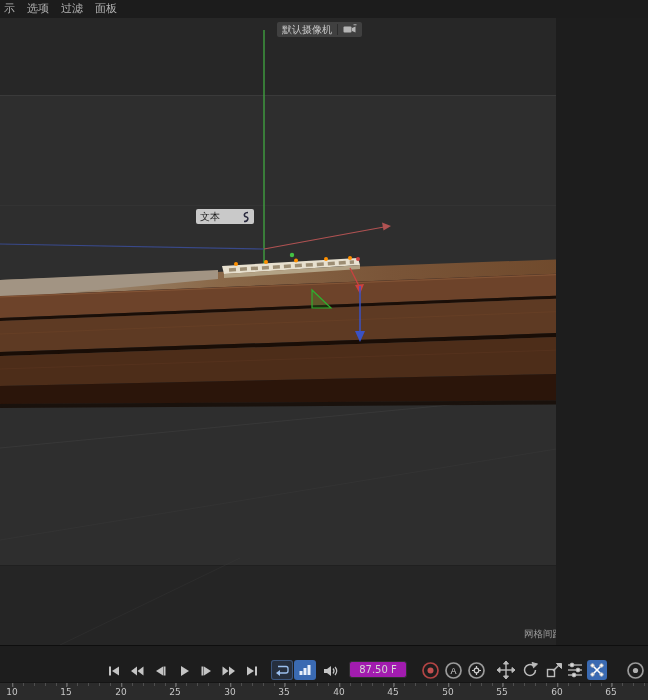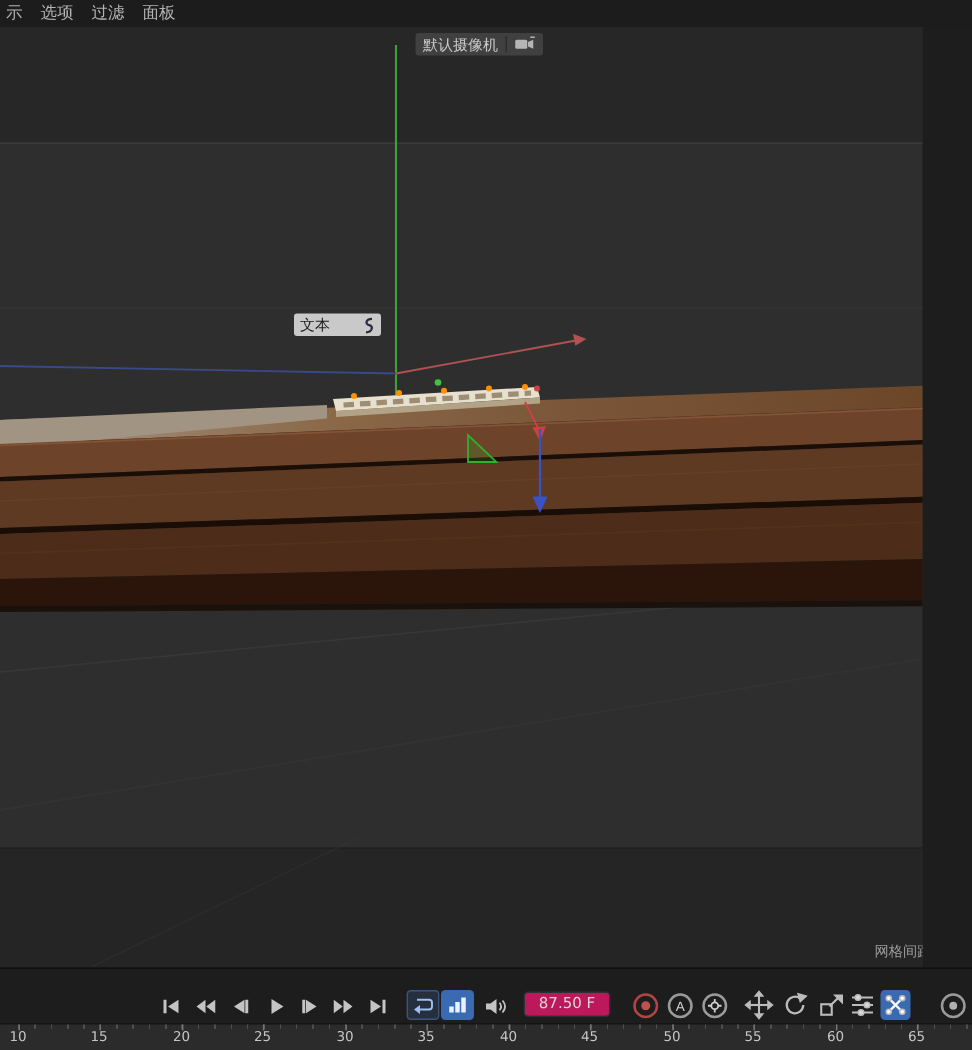--- a/index.html
+++ b/index.html
@@ -4,40 +4,40 @@
 <style>
   html,body{margin:0;padding:0;background:#1d1d1d;}
   .app{position:relative;width:648px;height:700px;overflow:hidden;background:#1d1d1d;
        font-family:"DejaVu Sans",sans-serif;-webkit-user-select:none;user-select:none;}
   
   .menubar{position:absolute;top:0;left:0;width:648px;height:18px;background:#1c1c1c;
            display:flex;align-items:center;gap:12px;padding-left:4px;box-sizing:border-box;
            color:#b4b4b4;font-size:11px;line-height:18px;}
   .menu-item{white-space:nowrap;cursor:default;}
   
-  .viewport{position:absolute;top:18px;left:0;width:615px;height:627px;background:#2e2e2e;overflow:hidden;}
+  .viewport{position:absolute;top:18px;left:0;width:556px;height:627px;background:#2e2e2e;overflow:hidden;}
   .scene{position:absolute;top:0;left:0;}
   .camera-chip{position:absolute;left:277px;top:4px;height:15px;background:#404040;border-radius:2px;
                display:flex;align-items:center;gap:5px;padding:0 5px;color:#c8c8c8;font-size:10px;}
   .chip-sep{width:1px;height:11px;background:#2c2c2c;}
   .object-chip{position:absolute;left:196px;top:191px;height:15px;background:#c9c9c9;border-radius:2px;
                display:flex;align-items:center;gap:21px;padding:0 4px;color:#1b1b1b;font-size:10px;}
   .grid-label{position:absolute;right:-6px;bottom:4px;color:#9c9c9c;font-size:9.5px;white-space:nowrap;}
   
   .controlbar{position:absolute;top:645px;left:0;width:648px;height:37px;background:#1d1d1d;
               border-top:1px solid #0e0e0e;box-sizing:border-box;}
   .cbtn{position:absolute;display:flex;align-items:center;justify-content:center;
         background:transparent;border:none;padding:0;margin:0;cursor:default;}
   .tbtn{top:15px;width:19px;height:19px;}
   .tbtn svg{fill:#c4c4c4;}
   .tgl{top:14px;width:22px;height:20px;border-radius:3px;}
   .tgl-loop{background:#262f3e;box-shadow:inset 0 0 0 1px #3c5website;}
   .tgl-loop{background:#262f3e;box-shadow:inset 0 0 0 1px #3c567e;}
   .tgl-ramp{background:#3a6ab2;}
-  .frame-field{position:absolute;left:349px;top:15px;width:58px;height:17px;background:#be185d;
+  .frame-field{position:absolute;left:349px;top:15px;width:58px;height:17px;background:#a21caf;
                border:1px solid #303030;border-radius:3px;box-sizing:border-box;
                display:flex;align-items:center;justify-content:center;color:#d6d6d6;font-size:10px;}
   .kbtn{top:14px;width:20px;height:20px;border-radius:3px;}
   .kbtn svg{stroke:#bcbcbc;}
   .kbtn-active{background:#3a6ab2;}
   .rbtn{top:15px;width:19px;height:19px;border-radius:50%;}
   
   .ruler{position:absolute;top:682px;left:0;width:648px;height:18px;background:#2b2b2b;
          border-top:1px solid #151515;box-sizing:border-box;}
   .minor-ticks{position:absolute;left:12px;right:0;top:0;height:3px;

